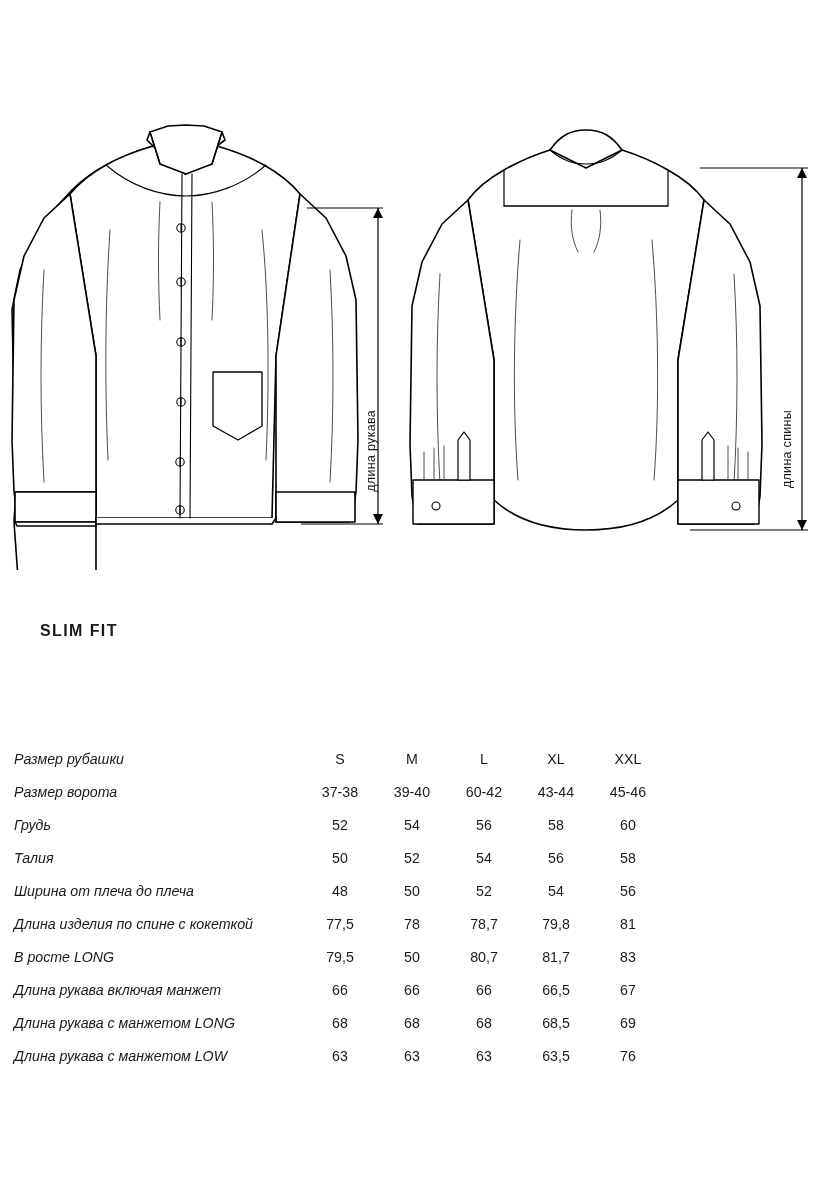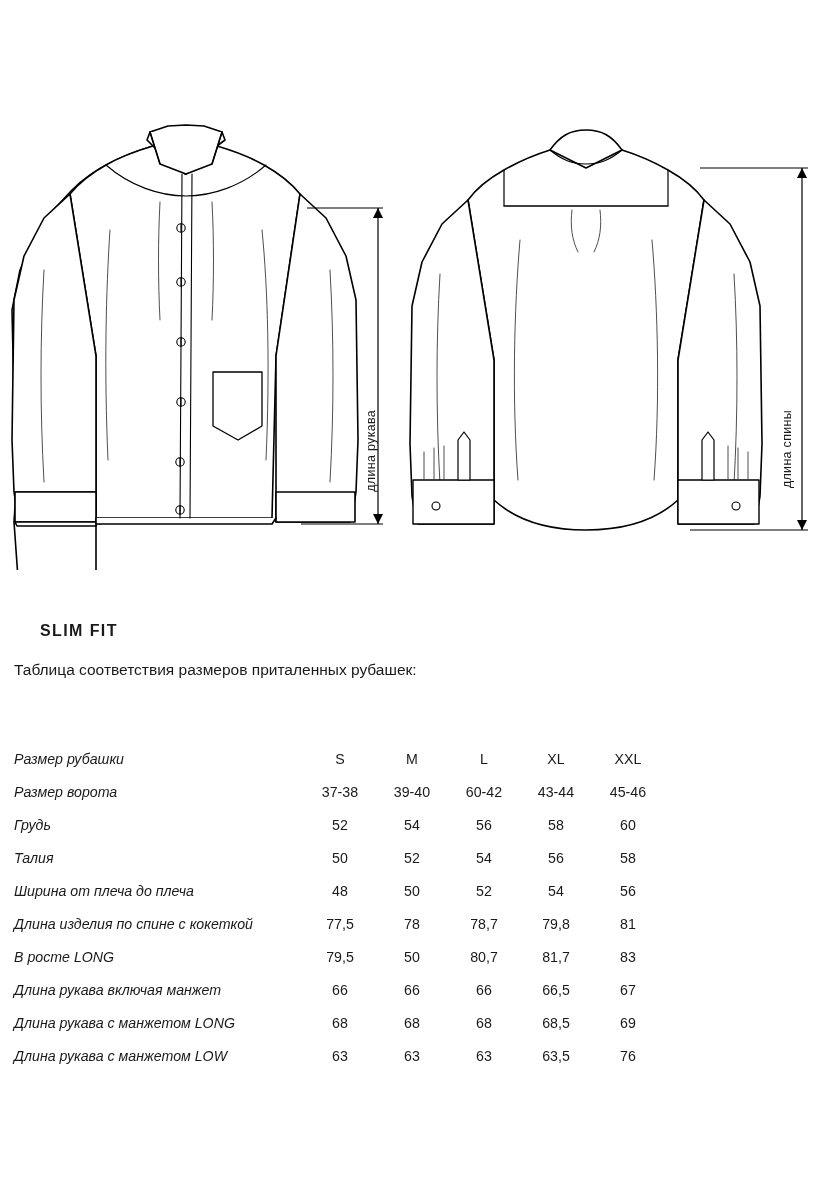--- a/index.html
+++ b/index.html
@@ -287,21 +287,20 @@
         <path d="M402 58 L402 420"></path>
         <path d="M402 58 L397 68 L407 68 Z" fill="#000000" stroke="none"></path>
         <path d="M402 420 L397 410 L407 410 Z" fill="#000000" stroke="none"></path>
       </g>
     </svg>
 
     <div class="vlabel back">длина спины</div>
   </div>
 
   <div class="fit-name">SLIM FIT</div>
-  <div class="fit-sub">Таблица соответствия размеров приталенных рубашек:</div>
 
   <table class="sizes">
     <thead>
       <tr>
         <th class="rowhead">Размер рубашки</th>
         <th class="col">S</th>
         <th class="col">M</th>
         <th class="col">L</th>
         <th class="col">XL</th>
         <th class="col">XXL</th>

